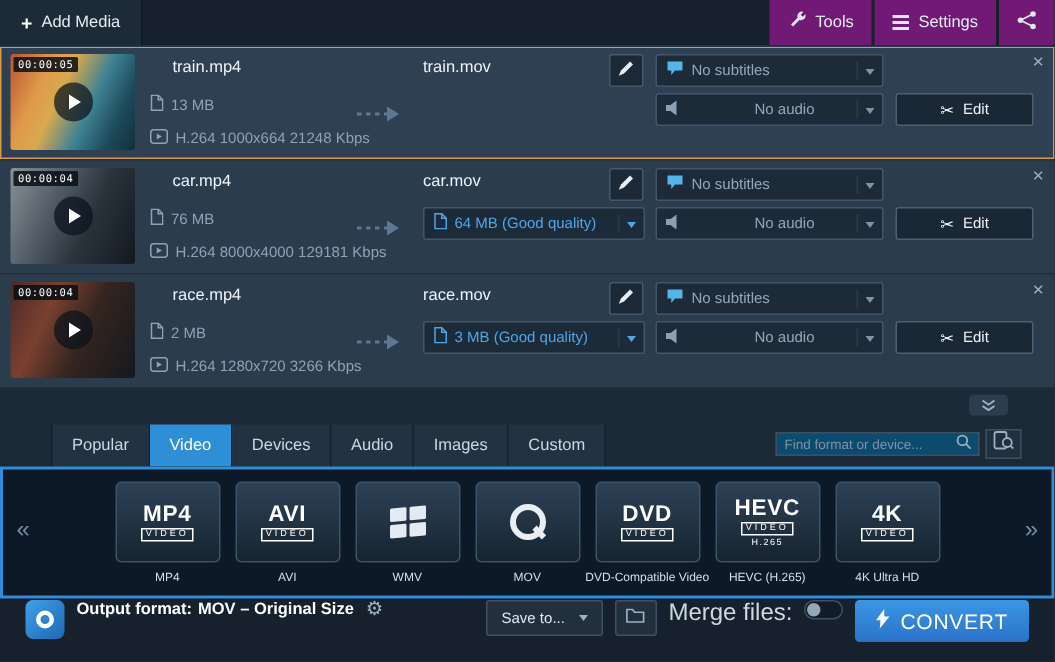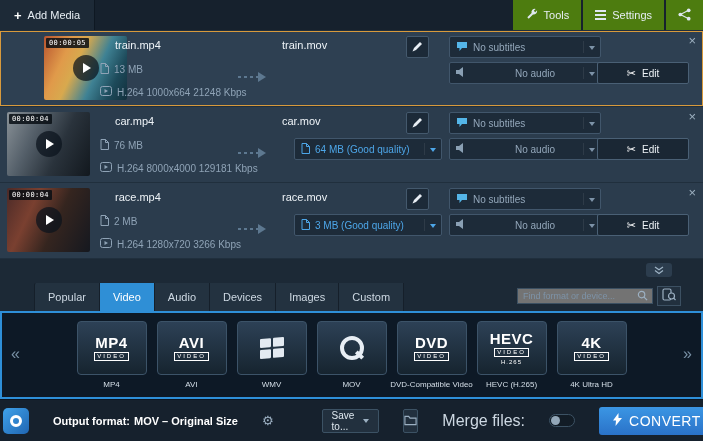--- a/index.html
+++ b/index.html
@@ -7,36 +7,36 @@
   body {
     width:703px; height:441px; overflow:hidden;
     background:#202f3d;
     font-family:"Liberation Sans", sans-serif;
     -webkit-font-smoothing:antialiased;
   }
   .app { width:703px; height:441px; display:flex; flex-direction:column; position:relative; }
 
   
   .topbar { height:30px; background:#16212d; display:flex; align-items:stretch; flex:0 0 auto; }
-  .tb-btn { display:flex; align-items:center; gap:6px; padding:0 12px; background:#4d7c0f;
+  .tb-btn { display:flex; align-items:center; gap:6px; padding:0 12px; background:#701a75;
             color:#e6edf3; font-size:11px; cursor:pointer; }
   .add-media { background:#1d2a37; border-right:1px solid #0e1822; padding:0 14px; }
   .plus { font-size:13px; font-weight:bold; color:#fff; line-height:1; }
   .tb-spacer { flex:1; }
   .tb-group { display:flex; gap:2px; }
   .hamburger { display:flex; flex-direction:column; gap:2px; }
   .hamburger i { display:block; width:11px; height:2px; background:#dfe8ef; }
 
   
   .rows { flex:0 0 auto; padding-top:1px; }
   .media-row { position:relative; height:75px; margin-bottom:1px; background:#2b3c4d; }
   .media-row.selected { box-shadow: inset 0 0 0 1px #d89a3c; background:#2e4052; }
 
   .thumb { position:absolute; left:7px; top:5px; width:83px; height:64px; border-radius:2px; overflow:hidden; cursor:pointer; }
-  .thumb-train { background:linear-gradient(115deg,#b8542f 0%,#e09a4a 26%,#d8a94e 40%,#3f8294 62%,#1d4a5a 82%,#122f3c 100%);margin-left:37px; }
+  .thumb-train { background:linear-gradient(115deg,#b8542f 0%,#e09a4a 26%,#d8a94e 40%,#3f8294 62%,#1d4a5a 82%,#122f3c 100%); }
   .thumb-car   { background:linear-gradient(115deg,#8a9298 0%,#55606a 32%,#2a333c 62%,#12181e 100%); }
   .thumb-race  { background:linear-gradient(115deg,#4a2a28 0%,#7a4030 30%,#35251f 58%,#15181f 100%); }
   .play { position:absolute; left:50%; top:50%; transform:translate(-50%,-50%);
           width:26px; height:26px; border-radius:50%; background:rgba(10,18,28,.72);
           display:flex; align-items:center; justify-content:center; }
   .play i { display:block; width:0; height:0; border-top:5px solid transparent; border-bottom:5px solid transparent;
             border-left:8px solid #fff; margin-left:2px; }
   .duration { position:absolute; left:2px; top:2px; background:rgba(8,14,20,.85); color:#fff;
               font-size:7px; font-family:"DejaVu Sans Mono", monospace; padding:1px 3px; border-radius:1px; letter-spacing:.4px; }
 
@@ -46,21 +46,21 @@
   .size-line { top:32px; } .codec-line { top:55px; }
 
   .arrow-icon { position:absolute; left:238px; top:37px; }
 
   .out-name { position:absolute; left:282px; top:8px; font-size:11px; color:#eef3f7; }
   .pencil-btn { position:absolute; left:406px; top:5px; width:23px; height:22px; background:#1c2a38;
                 border:1px solid #44596d; border-radius:2px; display:flex; align-items:center; justify-content:center; cursor:pointer; }
 
   .dd { position:absolute; height:22px; background:#1d2b39; border:1px solid #41566b; border-radius:2px;
         display:flex; align-items:center; gap:5px; padding:0 20px 0 6px; font-size:10px; color:#93a7ba;
-        cursor:pointer; white-space:nowrap; overflow:hidden;margin-left:12px; }
+        cursor:pointer; white-space:nowrap; overflow:hidden; }
   .dd::before { content:""; position:absolute; right:16px; top:4px; bottom:4px; width:1px; background:rgba(255,255,255,.08); }
   .dd::after  { content:""; position:absolute; right:5px; top:9px;
                 border-left:3.5px solid transparent; border-right:3.5px solid transparent; border-top:4px solid #7d93a8; }
   .size-dd { left:282px; top:31px; width:148px; color:#4da6e8; }
   .size-dd::after { border-top-color:#4da6e8; }
   .subs-dd { left:437px; top:5px;  width:152px; }
   .audio-dd{ left:437px; top:31px; width:152px;gap:48px; }
 
   .edit-btn { position:absolute; left:597px; top:31px; width:92px; height:22px; background:#1a2734;
               border:1px solid #4a6075; border-radius:2px; display:flex; align-items:center; justify-content:center;
@@ -73,21 +73,21 @@
   .collapse-btn { position:absolute; right:31px; top:4px; width:26px; height:14px; background:#2c3d4e;
                   border-radius:3px; display:flex; align-items:center; justify-content:center; cursor:pointer; }
 
   .tabs-bar { height:30px; background:#1c2936; display:flex; align-items:flex-end; padding-left:34px; position:relative; flex:0 0 auto; }
   .tab { height:28px; display:flex; align-items:center; padding:0 13px; background:#233240; color:#cdd8e2;
          font-size:11px; border-right:1px solid #151f2a; cursor:pointer; }
   .tab:first-child { border-left:1px solid #151f2a; border-top-left-radius:2px; }
   .tab.active { background:#2f8fd6; color:#fff; }
 
   .search-wrap { position:absolute; right:22px; top:5px; display:flex; gap:4px; align-items:center; }
-  .search-box { width:136px; height:16px; background:#737373; border:1px solid #3c5062; display:flex; align-items:center; padding-right:4px; }
+  .search-box { width:136px; height:16px; background:#0c4a6e; border:1px solid #3c5062; display:flex; align-items:center; padding-right:4px; }
   .search-box input { flex:1; min-width:0; background:transparent; border:none; outline:none; color:#c7d3de;
                       font-size:9px; padding:0 5px; font-family:"Liberation Sans", sans-serif; }
   .search-box input::placeholder { color:#7d93a8; }
   .sq-btn { width:24px; height:20px; background:#22303e; border:1px solid #3c5062; display:flex;
             align-items:center; justify-content:center; cursor:pointer; }
 
   .carousel { height:88px; border:2px solid #2e8fd8; background:#0d1926; position:relative;
               display:flex; align-items:center; justify-content:center; gap:8px; padding:0 28px; flex:0 0 auto; }
   .car-arrow { position:absolute; color:#7890a5; font-size:16px; top:50%; transform:translateY(-55%); cursor:pointer; }
   .car-left { left:9px; } .car-right { right:9px; }
@@ -101,22 +101,22 @@
   .fmt-label { margin-top:5px; font-size:8px; color:#d5dfe8; white-space:nowrap; }
 
   .win-logo { width:24px; height:20px; display:grid; grid-template-columns:1fr 1fr; grid-template-rows:1fr 1fr;
               gap:2px; transform:skewY(-5deg); }
   .win-logo i { display:block; background:#e3eaf1; border-radius:1px; }
   .qt-logo { width:24px; height:24px; border:4px solid #e8eef4; border-radius:50%; position:relative; }
   .qt-logo::after { content:""; position:absolute; width:9px; height:4px; background:#e8eef4;
                     right:-4px; bottom:-1px; transform:rotate(45deg); }
 
   
-  .bottombar { flex:1; background:#16212d; border-top:1px solid #0d1620; display:flex; align-items:center;
-               padding:0 3px; gap:24px; }
+  .bottombar { flex:1; background:#16212d; border-top:1px solid #0d1620; display:flex; 
+               padding:0 17px; gap:8px; }
   .app-logo { width:26px; height:26px; border-radius:5px; background:linear-gradient(135deg,#3fa2ea,#2066b2);
               display:flex; align-items:center; justify-content:center; flex:0 0 auto; }
   .app-logo i { display:block; width:12px; height:12px; border:3px solid #fff; border-radius:50%; }
   .out-format { font-size:11px; color:#fff; font-weight:bold; white-space:nowrap; }
   .out-format .val { margin-left:4px; }
   .gear { color:#9cb0c2; font-size:13px; cursor:pointer; font-family:"DejaVu Sans", sans-serif; line-height:1; }
   .bb-spacer { flex:1; }
   .save-to { height:24px; padding:0 9px; background:#22303e; border:1px solid #3c5264; border-radius:2px;
              color:#dfe8ef; font-size:10px; display:flex; align-items:center; gap:9px; cursor:pointer; }
   .save-to .caret { width:0; height:0; border-left:3.5px solid transparent; border-right:3.5px solid transparent;
@@ -353,22 +353,22 @@
       <svg width="10" height="9">
           <path d="M1 1 L5 3.8 L9 1" stroke="#9fb4c6" fill="none" stroke-width="1.2"></path>
           <path d="M1 4.6 L5 7.4 L9 4.6" stroke="#9fb4c6" fill="none" stroke-width="1.2"></path>
         </svg>
     </div>
   </div>
 
   <div class="tabs-bar">
     <div class="tab">Popular</div>
     <div class="tab active">Video</div>
+    <div class="tab">Devices</div>
     <div class="tab">Audio</div>
-    <div class="tab">Devices</div>
     <div class="tab">Images</div>
     <div class="tab">Custom</div>
 
     <div class="search-wrap">
       <div class="search-box">
         <input type="text" placeholder="Find format or device..." style="">
         <span><svg width="11" height="11" viewBox="0 0 12 12">
               <circle cx="5" cy="5" r="3.5" fill="none" stroke="#9cb0c2" stroke-width="1.3"></circle>
               <line x1="7.7" y1="7.7" x2="11" y2="11" stroke="#9cb0c2" stroke-width="1.3"></line>
             </svg></span>

